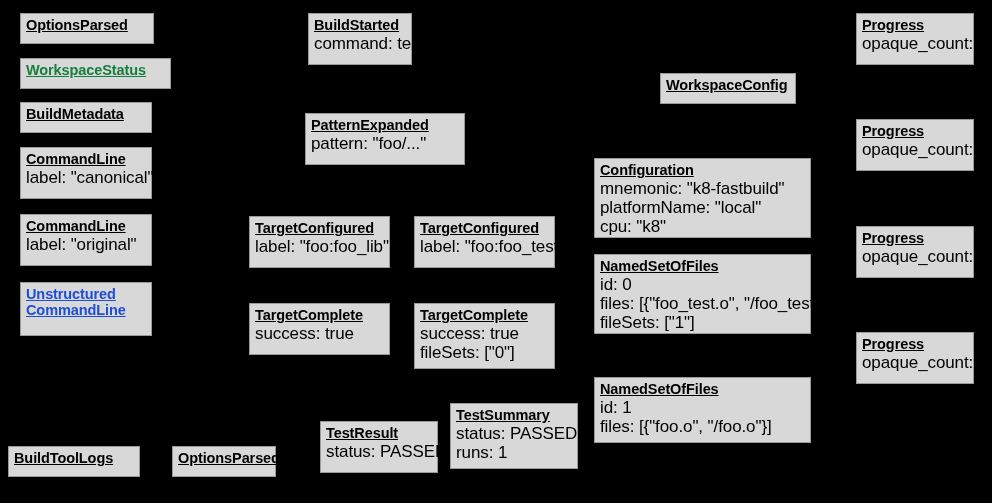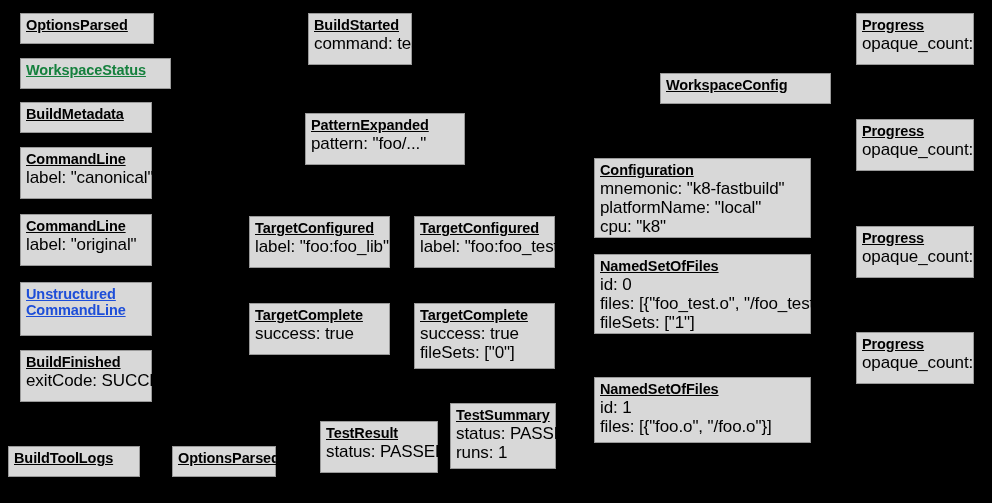--- a/index.html
+++ b/index.html
@@ -67,24 +67,20 @@
       <span class="node-title">CommandLine</span>
       <span class="node-field">label: "canonical"</span>
     </div>
     <div class="node" style="left: 12px; top: 214px; width: 132px; height: 52px; background: rgb(216, 216, 216); border-color: rgb(154, 154, 154); color: rgb(0, 0, 0);">
       <span class="node-title">CommandLine</span>
       <span class="node-field">label: "original"</span>
     </div>
     <div class="node title-only" style="left: 12px; top: 282px; width: 132px; height: 54px; background: rgb(216, 216, 216); border-color: rgb(154, 154, 154); color: #1d4ed8;">
       <span class="node-title wrap">Unstructured CommandLine</span>
     </div>
-    <div class="node" style="left: 12px; top: 350px; width: 132px; height: 52px; background: rgb(216, 216, 216); border-color: rgb(154, 154, 154); color: rgb(0, 0, 0);">
-      <span class="node-title">BuildFinished</span>
-      <span class="node-field">exitCode: SUCCESS</span>
-    </div>
     <div class="node title-only" style="left: 0; top: 446px; width: 132px; height: 31px; background: rgb(216, 216, 216); border-color: rgb(154, 154, 154); color: rgb(0, 0, 0);">
       <span class="node-title">BuildToolLogs</span>
     </div>
     <div class="node title-only" style="left: 164px; top: 446px; width: 104px; height: 31px; background: rgb(216, 216, 216); border-color: rgb(154, 154, 154); color: rgb(0, 0, 0);">
       <span class="node-title">OptionsParsed</span>
     </div>
     <div class="node" style="left: 300px; top: 13px; width: 104px; height: 52px; background: rgb(216, 216, 216); border-color: rgb(154, 154, 154); color: rgb(0, 0, 0);">
       <span class="node-title">BuildStarted</span>
       <span class="node-field">command: test</span>
     </div>
@@ -106,26 +102,26 @@
     </div>
     <div class="node" style="left: 406px; top: 303px; width: 141px; height: 66px; background: rgb(216, 216, 216); border-color: rgb(154, 154, 154); color: rgb(0, 0, 0);">
       <span class="node-title">TargetComplete</span>
       <span class="node-field">success: true</span>
       <span class="node-field">fileSets: ["0"]</span>
     </div>
     <div class="node" style="left: 312px; top: 421px; width: 118px; height: 52px; background: rgb(216, 216, 216); border-color: rgb(154, 154, 154); color: rgb(0, 0, 0);">
       <span class="node-title">TestResult</span>
       <span class="node-field">status: PASSED</span>
     </div>
-    <div class="node" style="left: 442px; top: 403px; width: 106px; height: 66px; background: rgb(216, 216, 216); border-color: rgb(154, 154, 154); color: rgb(0, 0, 0);">
+    <div class="node" style="left: 442px; top: 403px; width: 128px; height: 66px; background: rgb(216, 216, 216); border-color: rgb(154, 154, 154); color: rgb(0, 0, 0);">
       <span class="node-title">TestSummary</span>
       <span class="node-field">status: PASSED</span>
       <span class="node-field">runs: 1</span>
     </div>
-    <div class="node title-only" style="left: 652px; top: 73px; width: 171px; height: 31px; background: rgb(216, 216, 216); border-color: rgb(154, 154, 154); color: rgb(0, 0, 0);">
+    <div class="node title-only" style="left: 652px; top: 73px; width: 136px; height: 31px; background: rgb(216, 216, 216); border-color: rgb(154, 154, 154); color: rgb(0, 0, 0);">
       <span class="node-title">WorkspaceConfig</span>
     </div>
     <div class="node" style="left: 586px; top: 158px; width: 217px; height: 80px; background: rgb(216, 216, 216); border-color: rgb(154, 154, 154); color: rgb(0, 0, 0);">
       <span class="node-title">Configuration</span>
       <span class="node-field">mnemonic: "k8-fastbuild"</span>
       <span class="node-field">platformName: "local"</span>
       <span class="node-field">cpu: "k8"</span>
     </div>
     <div class="node" style="left: 586px; top: 254px; width: 217px; height: 80px; background: rgb(216, 216, 216); border-color: rgb(154, 154, 154); color: rgb(0, 0, 0);">
       <span class="node-title">NamedSetOfFiles</span>

